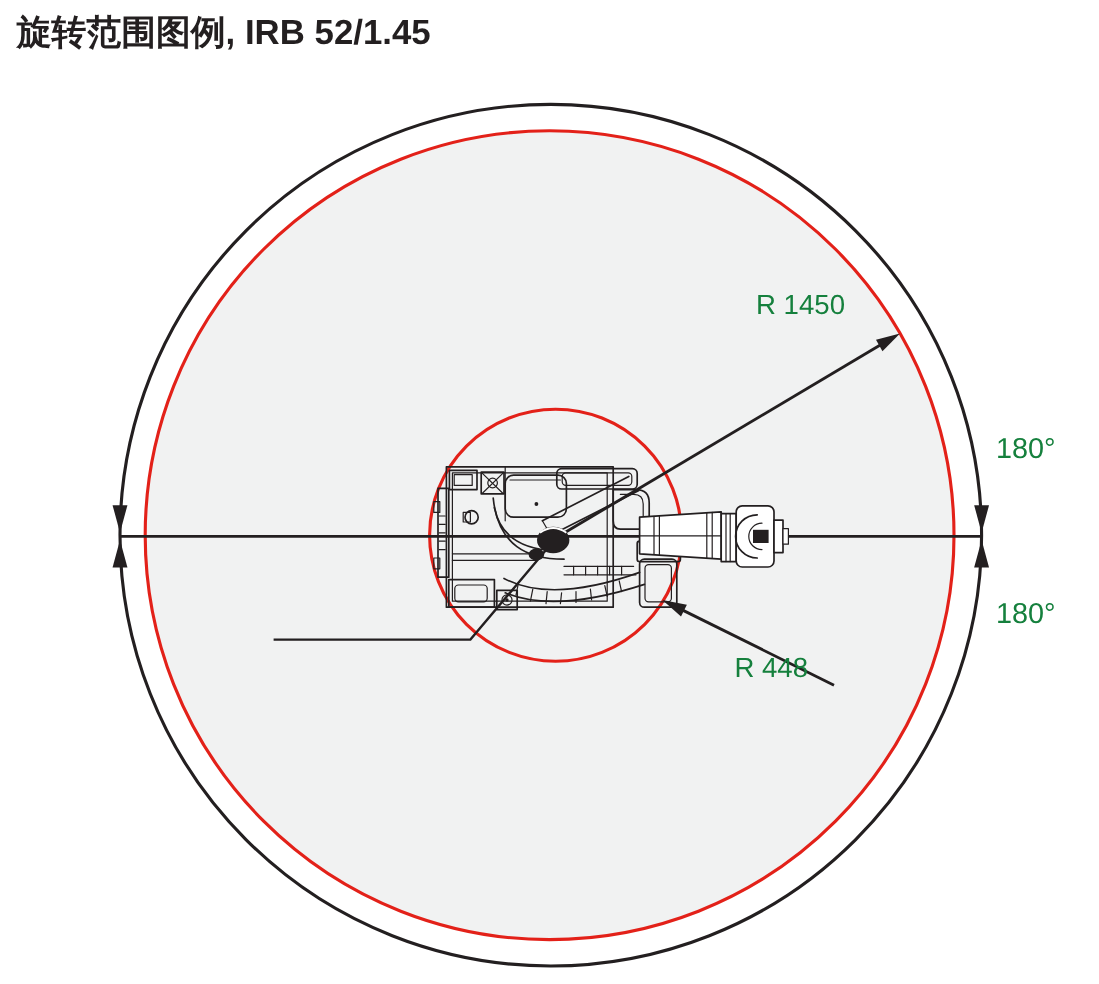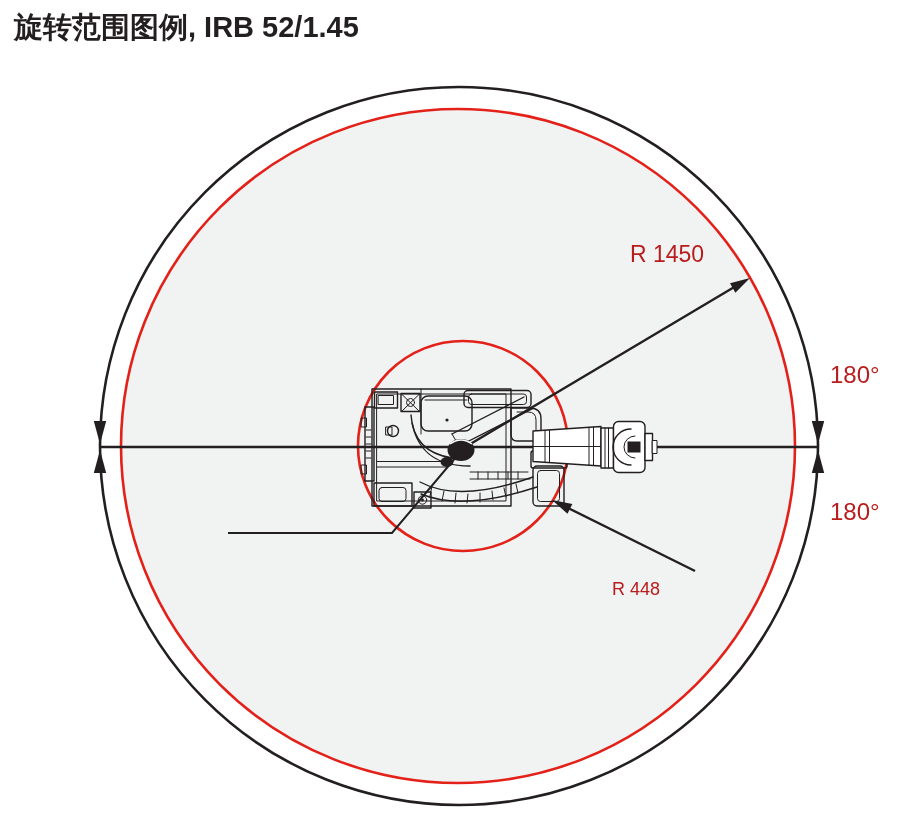--- a/index.html
+++ b/index.html
@@ -25,27 +25,27 @@
     color: #231f20;
     white-space: nowrap;
   }
   .diagram-svg {
     position: absolute;
     left: 0;
     top: 0;
   }
   .dim-label {
     position: absolute;
-    color: #b91c1c;
+    color: #15803d;
     white-space: nowrap;
   }
   .lbl-r1450   { left: 630px; top: 241px; font-size: 23px; }
   .lbl-angle-top    { left: 830px; top: 361px; font-size: 24px; }
   .lbl-angle-bottom { left: 830px; top: 498px; font-size: 24px; }
-  .lbl-r448    { left: 612px; top: 579px; font-size: 18px; }
+  .lbl-r448    { left: 612px; top: 543px; font-size: 23px; }
   .lbl-origo   { left: 228px; top: 548px; font-size: 23px; line-height: 29px; }
 </style>
 </head>
 <body>
 
 <div class="page">
 
   <div class="title">旋转范围图例, IRB 52/1.45</div>
 
   <svg class="diagram-svg" width="916" height="820" viewBox="0 0 916 820">

